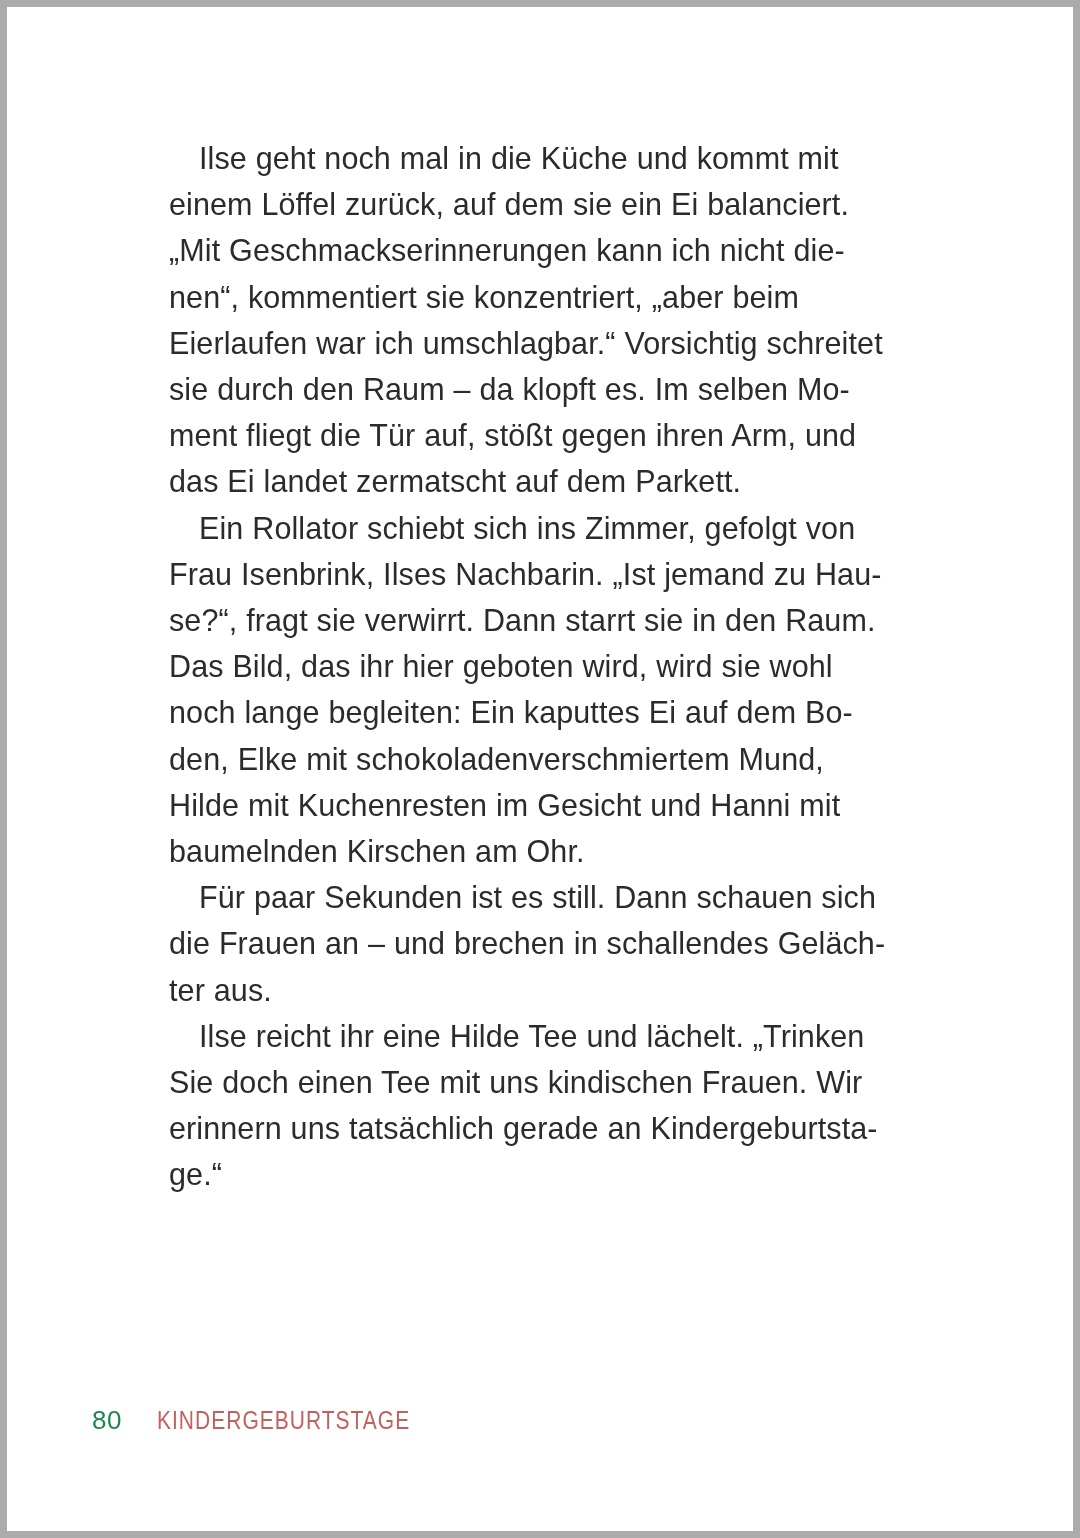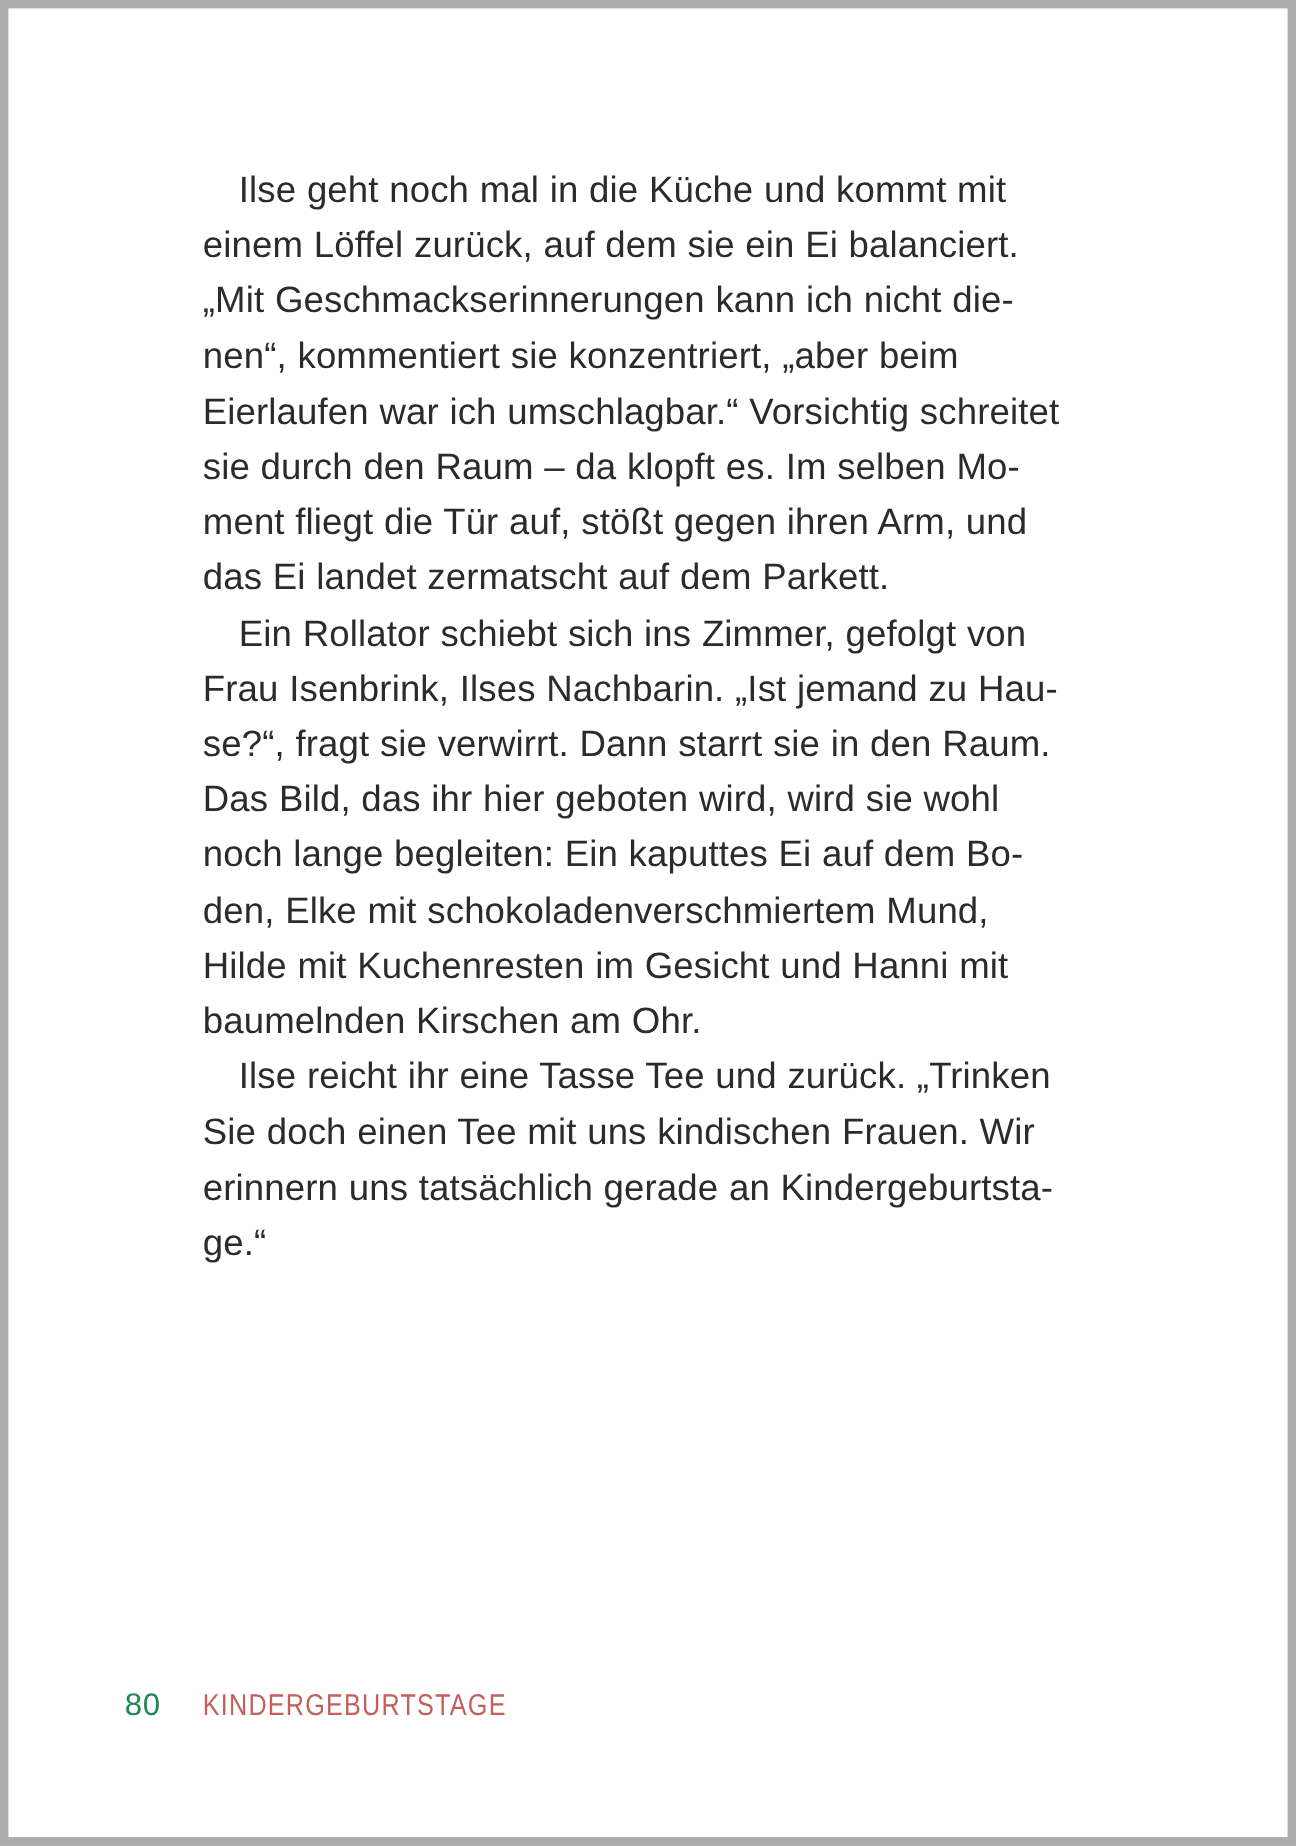--- a/index.html
+++ b/index.html
@@ -52,21 +52,21 @@
     -webkit-font-smoothing: antialiased;
   }
   .paragraph .indent-space {
     display: inline-block;
     width: 30px;
   }
 
   
   .page-footer {
     position: absolute;
-    left: 97px;
+    left: 85px;
     top: 1398px;
     display: flex;
     align-items: baseline;
   }
   .folio {
     color: #1f8750;
     font-size: 26px;
     font-weight: 300;
     letter-spacing: 0.5px;
     width: 65px;
@@ -102,23 +102,26 @@
 
       <p class="paragraph"><span class="indent-space"></span><span>Ein Rollator schiebt sich ins Zimmer, gefolgt von
 Frau Isenbrink, Ilses Nachbarin. „Ist jemand zu Hau-
 se?“, fragt sie verwirrt. Dann starrt sie in den Raum.
 Das Bild, das ihr hier geboten wird, wird sie wohl
 noch lange begleiten: Ein kaputtes Ei auf dem Bo-
 den, Elke mit schokoladenverschmiertem Mund,
 Hilde mit Kuchenresten im Gesicht und Hanni mit
 baumelnden Kirschen am Ohr.</span></p>
 
+      <p class="paragraph"><span class="indent-space"></span><span>Für paar Sekunden ist es still. Dann schauen sich
+die Frauen an – und brechen in schallendes Geläch-
+ter aus.</span></p>
 
 
-      <p class="paragraph"><span class="indent-space"></span><span>Ilse reicht ihr eine Tasse Tee und zurück. „Trinken
+      <p class="paragraph"><span class="indent-space"></span><span>Ilse reicht ihr eine Hilde Tee und lächelt. „Trinken
 Sie doch einen Tee mit uns kindischen Frauen. Wir
 erinnern uns tatsächlich gerade an Kindergeburtsta-
 ge.“</span></p>
 
     </div>
 
     <div class="page-footer">
       <span class="folio">80</span>
       <span class="running-head">KINDERGEBURTSTAGE</span>
     </div>

